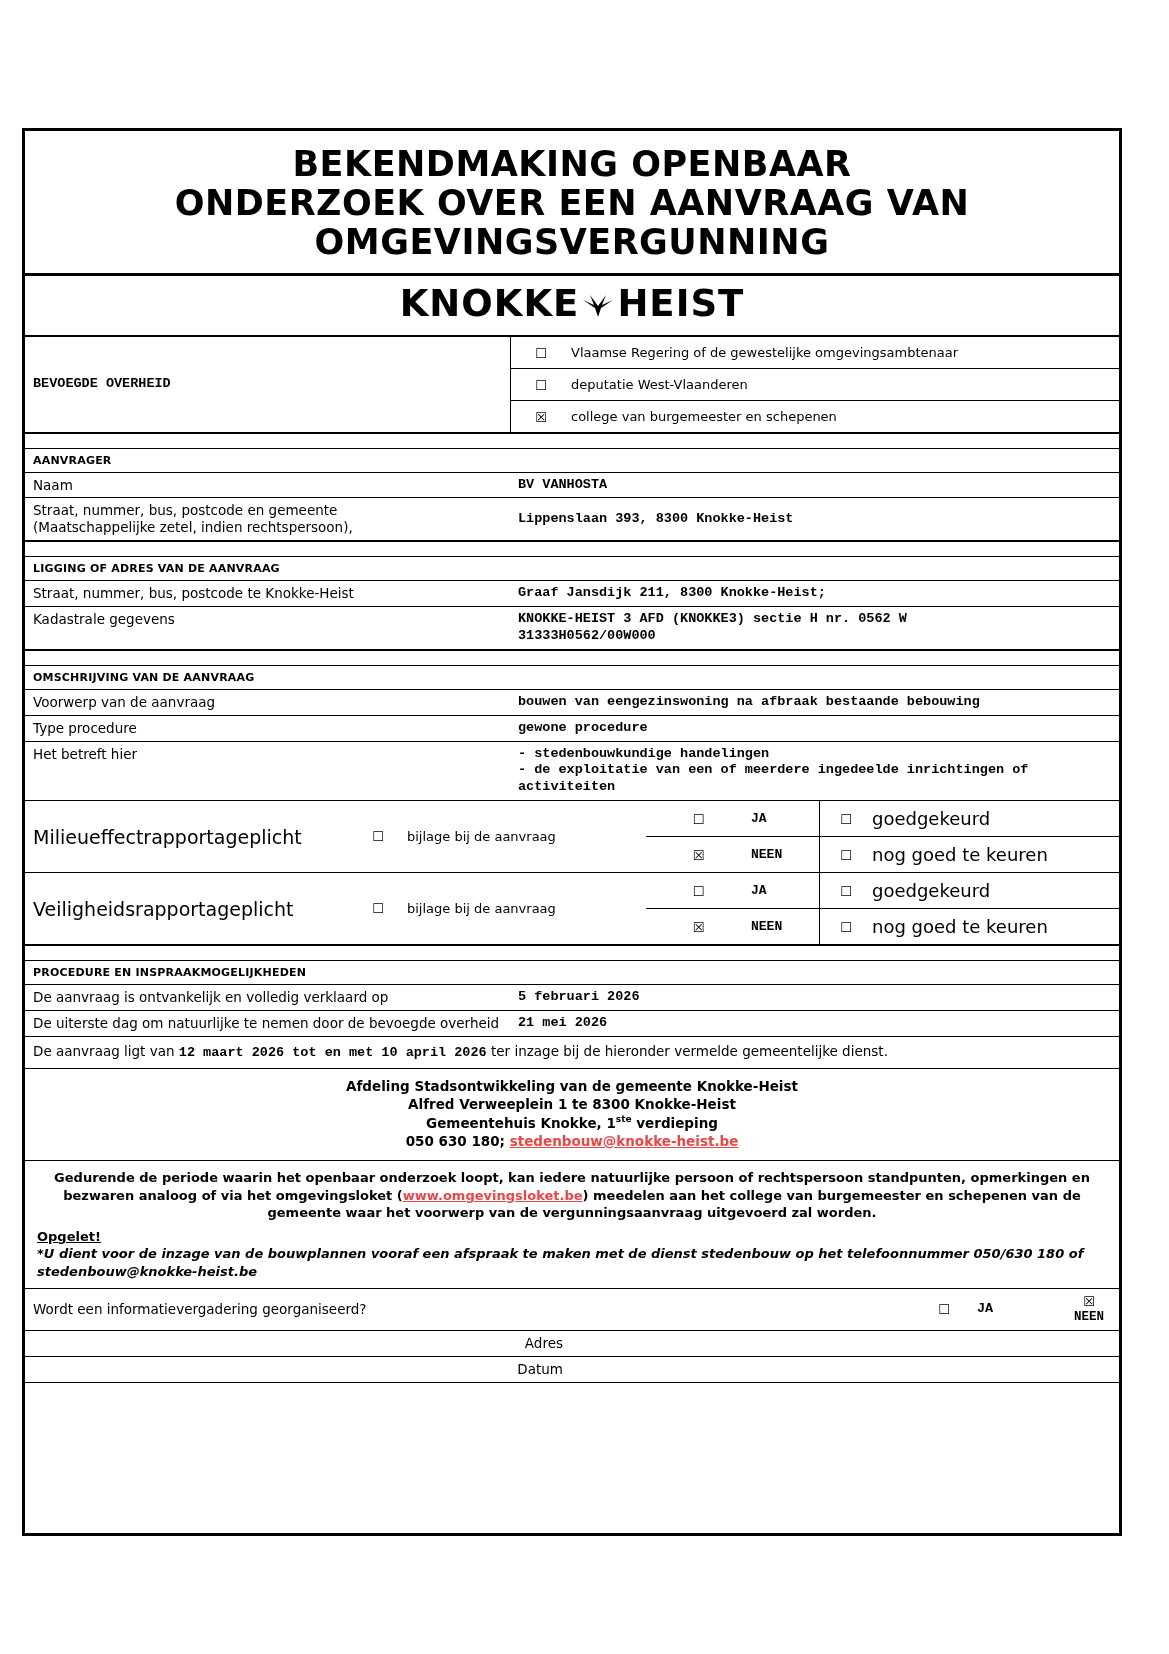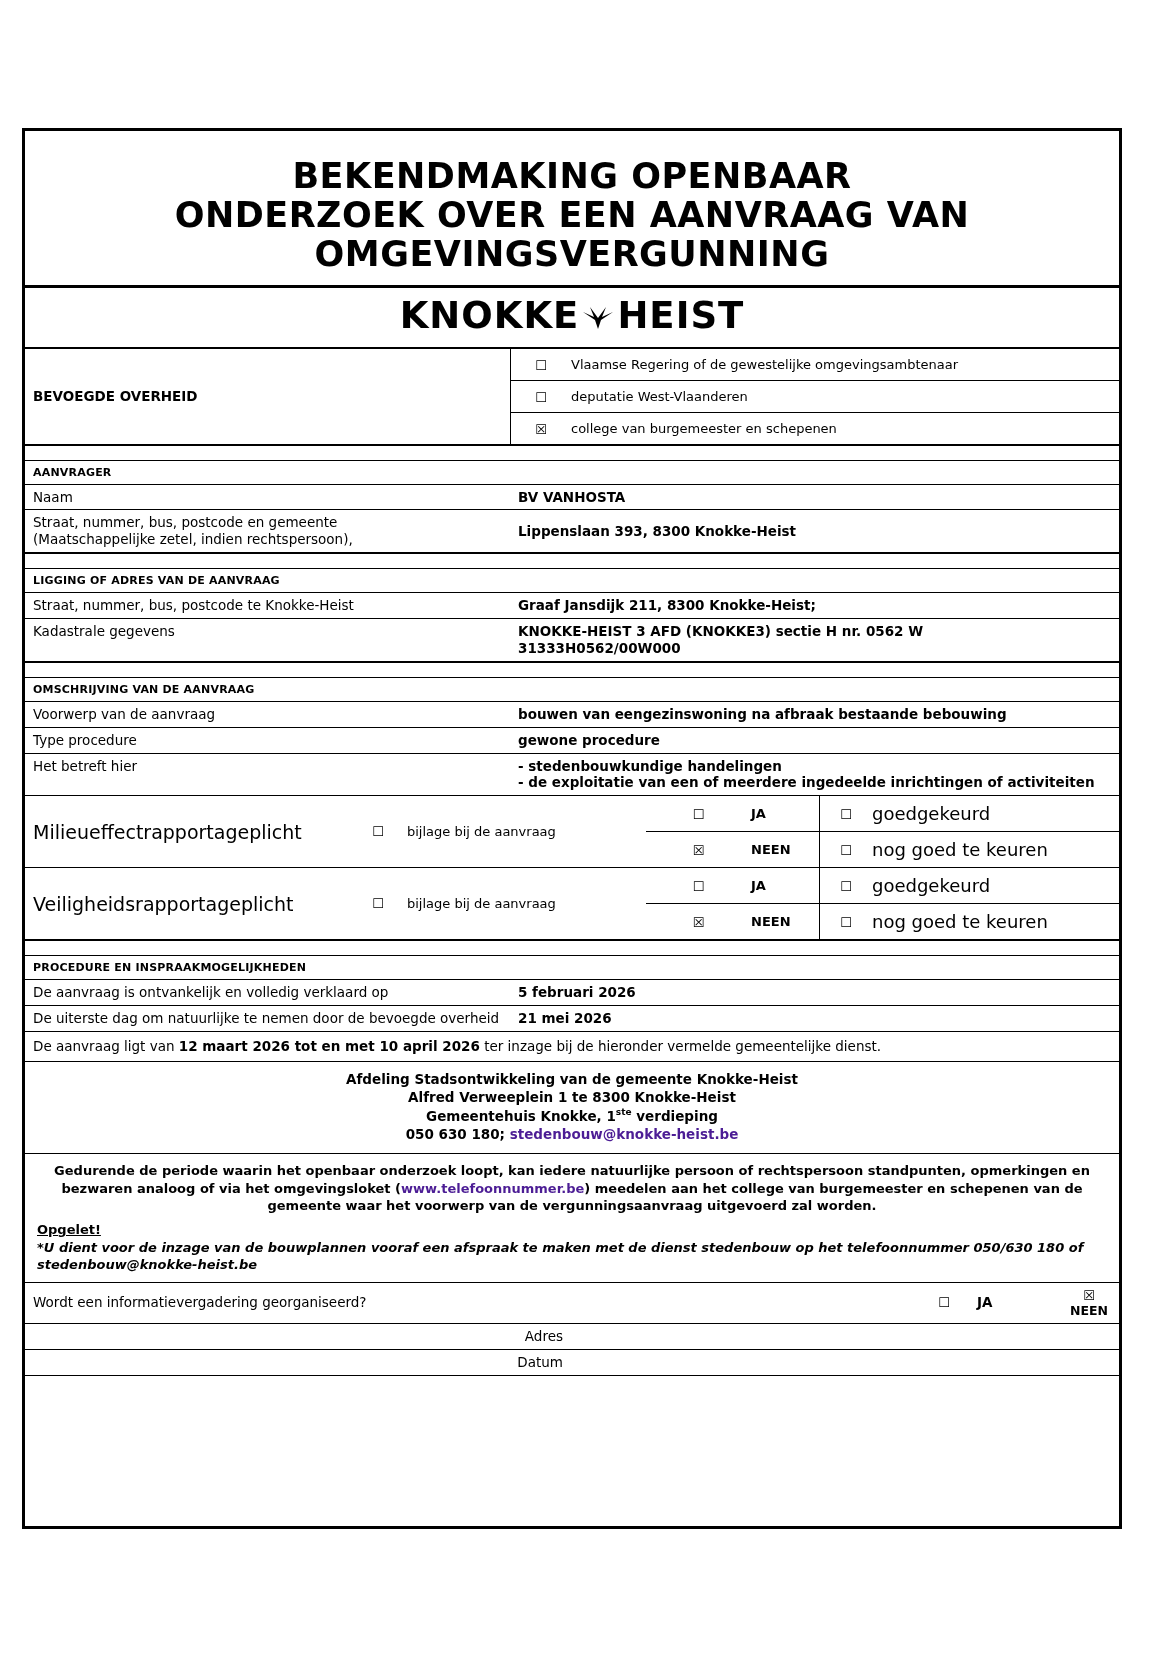--- a/index.html
+++ b/index.html
@@ -23,21 +23,20 @@
   .doc {
     border: 3px solid #000;
     width: 1100px;
     box-sizing: border-box;
   }
   
   .title-block {
     border-bottom: 3px solid #000;
     padding: 14px 10px 10px 10px;
     text-align: center;
-    margin-top: 12px;
   }
   .title-block .ttl {
     font-family: "DejaVu Sans", sans-serif;
     font-weight: bold;
     font-size: 35px;
     line-height: 1.12;
     letter-spacing: 0.5px;
   }
   .logo-block {
     border-bottom: 2px solid #000;
@@ -67,21 +66,21 @@
     border-bottom: 1px solid #000;
     box-sizing: border-box;
   }
   .row:last-child { border-bottom: none; }
   .cell {
     padding: 4px 8px;
     box-sizing: border-box;
     font-size: 13.5px;
     line-height: 1.25;
   }
-  .b { font-weight: bold; }
+  .b { font-weight: bold; font-family: Liberation Mono, monospace; }
   .section-head {
     font-weight: bold;
     font-size: 11px;
     padding: 5px 8px;
     letter-spacing: 0.2px;
   }
   .spacer {
     height: 14px;
     border-bottom: 1px solid #000;
     border-top: 1px solid #000;
@@ -113,21 +112,21 @@
   .jn-row { display: flex; align-items: center; height: 35px; }
   .jn-cb { width: 105px; text-align: center; }
   .jn-lbl { font-size: 13px; }
   .appr-col { width: 300px; }
   .appr-row { display: flex; align-items: center; height: 35px; border-bottom: 1px solid #000; border-left: 1px solid #000; }
   .appr-row.last { border-bottom: 1px solid #000; }
   .appr-cb { width: 52px; text-align: center; }
   .appr-lbl { font-size: 18px; }
 
   .center { text-align: left; }
-  .link { color: #4c1d95; }
+  .link { color: #ef4444; text-decoration: underline; }
   .note {
     padding: 8px 12px;
     font-size: 13px;
     line-height: 1.35;
     font-weight: bold;
     text-align: center;
     border-bottom: 1px solid #000;
   }
   .note2 {
     padding: 4px 12px 8px 12px;
@@ -326,21 +325,21 @@
       </div>
     </div>
     <div class="addr-block">
       <div>Afdeling Stadsontwikkeling van de gemeente Knokke-Heist</div>
       <div>Alfred Verweeplein 1 te 8300 Knokke-Heist</div>
       <div><span>Gemeentehuis Knokke, 1</span><sup>ste</sup><span> verdieping</span></div>
       <div><span>050 630 180; </span><span class="link">stedenbouw@knokke-heist.be</span></div>
     </div>
 
     <div class="note" style="border-bottom:none;padding-bottom:2px;">
-      <span>Gedurende de periode waarin het openbaar onderzoek loopt, kan iedere natuurlijke persoon of rechtspersoon standpunten, opmerkingen en bezwaren analoog of via het omgevingsloket (</span><span class="link">www.telefoonnummer.be</span><span>) meedelen aan het college van burgemeester en schepenen van de gemeente waar het voorwerp van de vergunningsaanvraag uitgevoerd zal worden.</span>
+      <span>Gedurende de periode waarin het openbaar onderzoek loopt, kan iedere natuurlijke persoon of rechtspersoon standpunten, opmerkingen en bezwaren analoog of via het omgevingsloket (</span><span class="link">www.omgevingsloket.be</span><span>) meedelen aan het college van burgemeester en schepenen van de gemeente waar het voorwerp van de vergunningsaanvraag uitgevoerd zal worden.</span>
     </div>
     <div class="note2">
       <div class="u" style="font-style:normal;">Opgelet!</div>
       <div>*U dient voor de inzage van de bouwplannen vooraf een afspraak te maken met de dienst stedenbouw op het telefoonnummer 050/630 180 of stedenbouw@knokke-heist.be</div>
     </div>
 
     <div class="row">
       <div class="cell" style="flex:1;display:flex;align-items:center;">Wordt een informatievergadering georganiseerd?</div>
       <div class="cell" style="width:130px;display:flex;align-items:center;gap:26px;">
         <span class="cb">☐</span>

